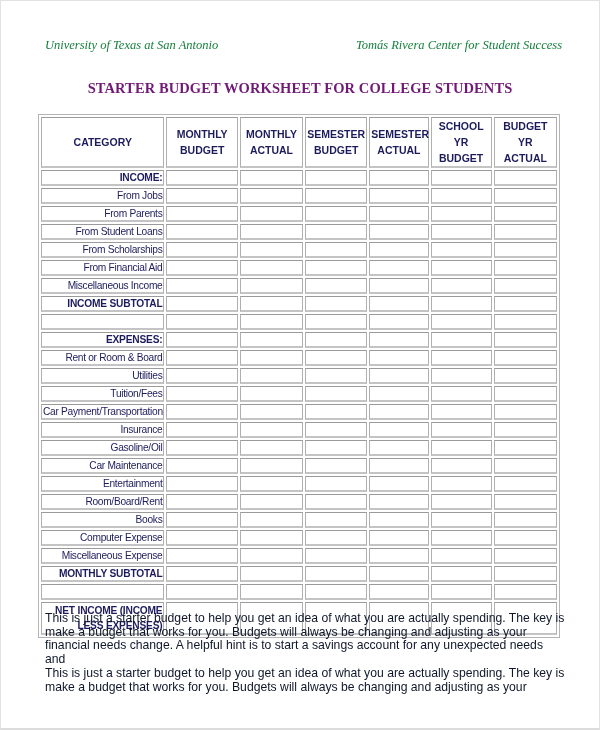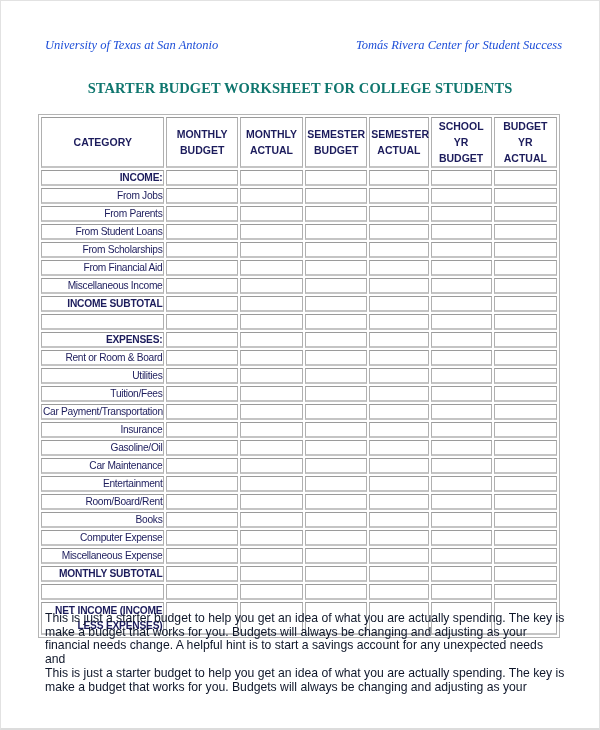--- a/index.html
+++ b/index.html
@@ -1,25 +1,25 @@
 <!DOCTYPE html>
 <html><head>
 <meta charset="utf-8">
 <style>
   html, body { margin:0; padding:0; }
   body { width:600px; height:730px; background:#ffffff; position:relative; overflow:hidden;
          font-family:"Liberation Sans", sans-serif; }
   .page-edge { position:absolute; left:0; top:0; width:598px; height:727px;
                border:1px solid #e2e2e2; border-bottom:2px solid #dcdcdc; }
   .hdr { position:absolute; top:38px; font-family:"Liberation Serif", serif; font-style:italic;
-         font-size:12.5px; color:#1d4ed8; }
+         font-size:12.5px; color:#15803d; }
   .hdr-left { left:45px; }
   .hdr-right { right:38px; }
   .title { position:absolute; top:80px; left:0; width:600px; text-align:center;
-           font-family:"Liberation Serif", serif; font-weight:bold; font-size:14.5px; color:#0f766e;
+           font-family:"Liberation Serif", serif; font-weight:bold; font-size:14.5px; color:#701a75;
            letter-spacing:0.1px; }
   table.budget { position:absolute; left:38px; top:114px; width:522px; border-collapse:separate;
                  border-spacing:2px; background:#ffffff; border:1px solid #b4b4b4; table-layout:fixed; }
   table.budget td, table.budget th { border:1px solid #b0b0b0; border-top-color:#9a9a9a; border-bottom:2px solid #c4c4c4;
                  padding:0 1px; height:13px; font-size:10.2px; color:#1c1c5c; line-height:13px;
                  white-space:nowrap; overflow:visible; }
   table.budget th { font-weight:bold; font-size:10.5px; color:#1c1c5c; line-height:16px; height:32px; text-align:center;
                  white-space:normal; }
   td.lbl { text-align:right; letter-spacing:-0.3px; }
   td.bold { font-weight:bold; letter-spacing:-0.2px; }

